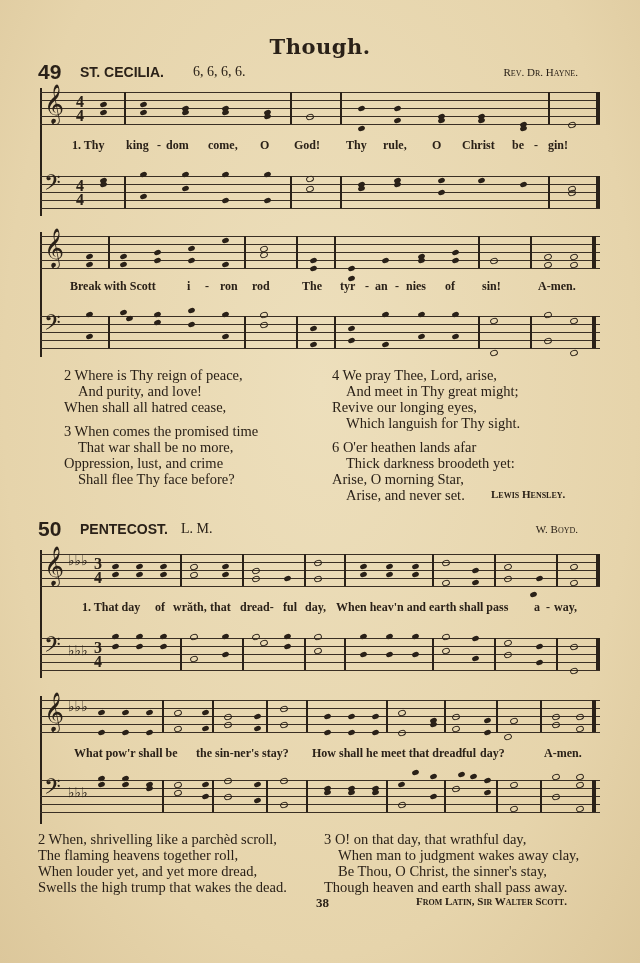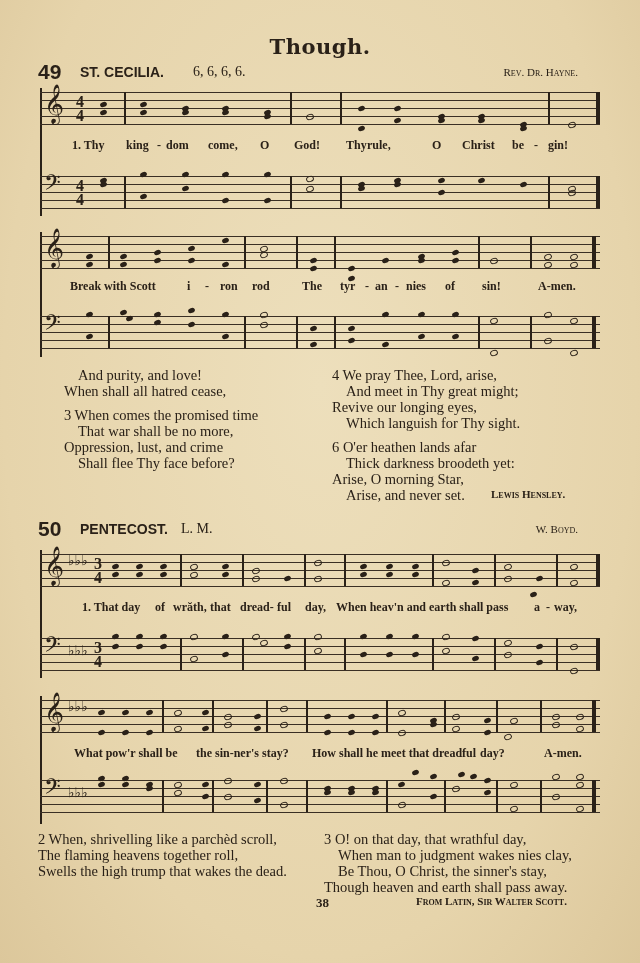--- a/index.html
+++ b/index.html
@@ -91,21 +91,21 @@
     </div>
     <div class="lyrics" style="top:50px;">
       <span style="left:32px">1. Thy</span>
       <span style="left:86px">king</span>
       <span style="left:117px">-</span>
       <span style="left:126px">dom</span>
       <span style="left:168px">come,</span>
       <span style="left:220px">O</span>
       <span style="left:254px">God!</span>
       <span style="left:306px">Thy</span>
-      <span style="left:327px">rule,</span>
+      <span style="left:343px">rule,</span>
       <span style="left:392px">O</span>
       <span style="left:422px">Christ</span>
       <span style="left:472px">be</span>
       <span style="left:494px">-</span>
       <span style="left:508px">gin!</span>
     </div>
     <div class="staff" style="top:88px;">
       <div class="line" style="top:0"></div>
         <div class="line" style="top:8px"></div>
         <div class="line" style="top:16px"></div>
@@ -242,20 +242,21 @@
         <div class="note hollow" style="left:450px;top:34px"></div>
       <div class="note hollow" style="left:504px;top:-4px"></div>
         <div class="note hollow" style="left:504px;top:22px"></div>
       <div class="note hollow" style="left:530px;top:2px"></div>
         <div class="note hollow" style="left:530px;top:34px"></div>
     </div>
   </div>
 
   <div class="verses" style="left:64px; top:367px;">
     <div class="verse">
+      <div>2 Where is Thy reign of peace,</div>
       <div class="indent">And purity, and love!</div>
       <div>When shall all hatred cease,</div>
     </div>
     <div class="verse">
       <div>3 When comes the promised time</div>
       <div class="indent">That war shall be no more,</div>
       <div>Oppression, lust, and crime</div>
       <div class="indent">Shall flee Thy face before?</div>
     </div>
   </div>
@@ -332,21 +333,21 @@
         <div class="note" style="left:490px;top:38px"></div>
       <div class="note hollow" style="left:530px;top:10px"></div>
         <div class="note hollow" style="left:530px;top:26px"></div>
     </div>
     <div class="lyrics" style="top:50px;">
       <span style="left:42px">1. That day</span>
       <span style="left:115px">of</span>
       <span style="left:133px">wrăth,</span>
       <span style="left:170px">that</span>
       <span style="left:200px">dread-</span>
-      <span style="left:237px">ful</span>
+      <span style="left:243px">ful</span>
       <span style="left:265px">day,</span>
       <span style="left:296px">When heav'n and earth shall pass</span>
       <span style="left:494px">a</span>
       <span style="left:506px">-</span>
       <span style="left:514px">way,</span>
     </div>
     <div class="staff" style="top:88px;">
       <div class="line" style="top:0"></div>
         <div class="line" style="top:8px"></div>
         <div class="line" style="top:16px"></div>
@@ -517,27 +518,28 @@
       <div class="note hollow" style="left:536px;top:-6px"></div>
         <div class="note hollow" style="left:536px;top:2px"></div>
         <div class="note hollow" style="left:536px;top:26px"></div>
     </div>
   </div>
 
   <div class="verses" style="left:38px; top:831px;">
     <div class="verse">
       <div>2 When, shrivelling like a parchèd scroll,</div>
       <div>The flaming heavens together roll,</div>
+      <div>When louder yet, and yet more dread,</div>
       <div>Swells the high trump that wakes the dead.</div>
     </div>
   </div>
   <div class="verses" style="left:324px; top:831px;">
     <div class="verse">
       <div>3 O! on that day, that wrathful day,</div>
-      <div class="indent">When man to judgment wakes nies clay,</div>
+      <div class="indent">When man to judgment wakes away clay,</div>
       <div class="indent">Be Thou, O Christ, the sinner's stay,</div>
       <div>Though heaven and earth shall pass away.</div>
     </div>
   </div>
 
   <div class="page-num">38</div>
   <div class="author" style="left:416px; top:895px;">From Latin, Sir Walter Scott.</div>
 
 </div>
 

